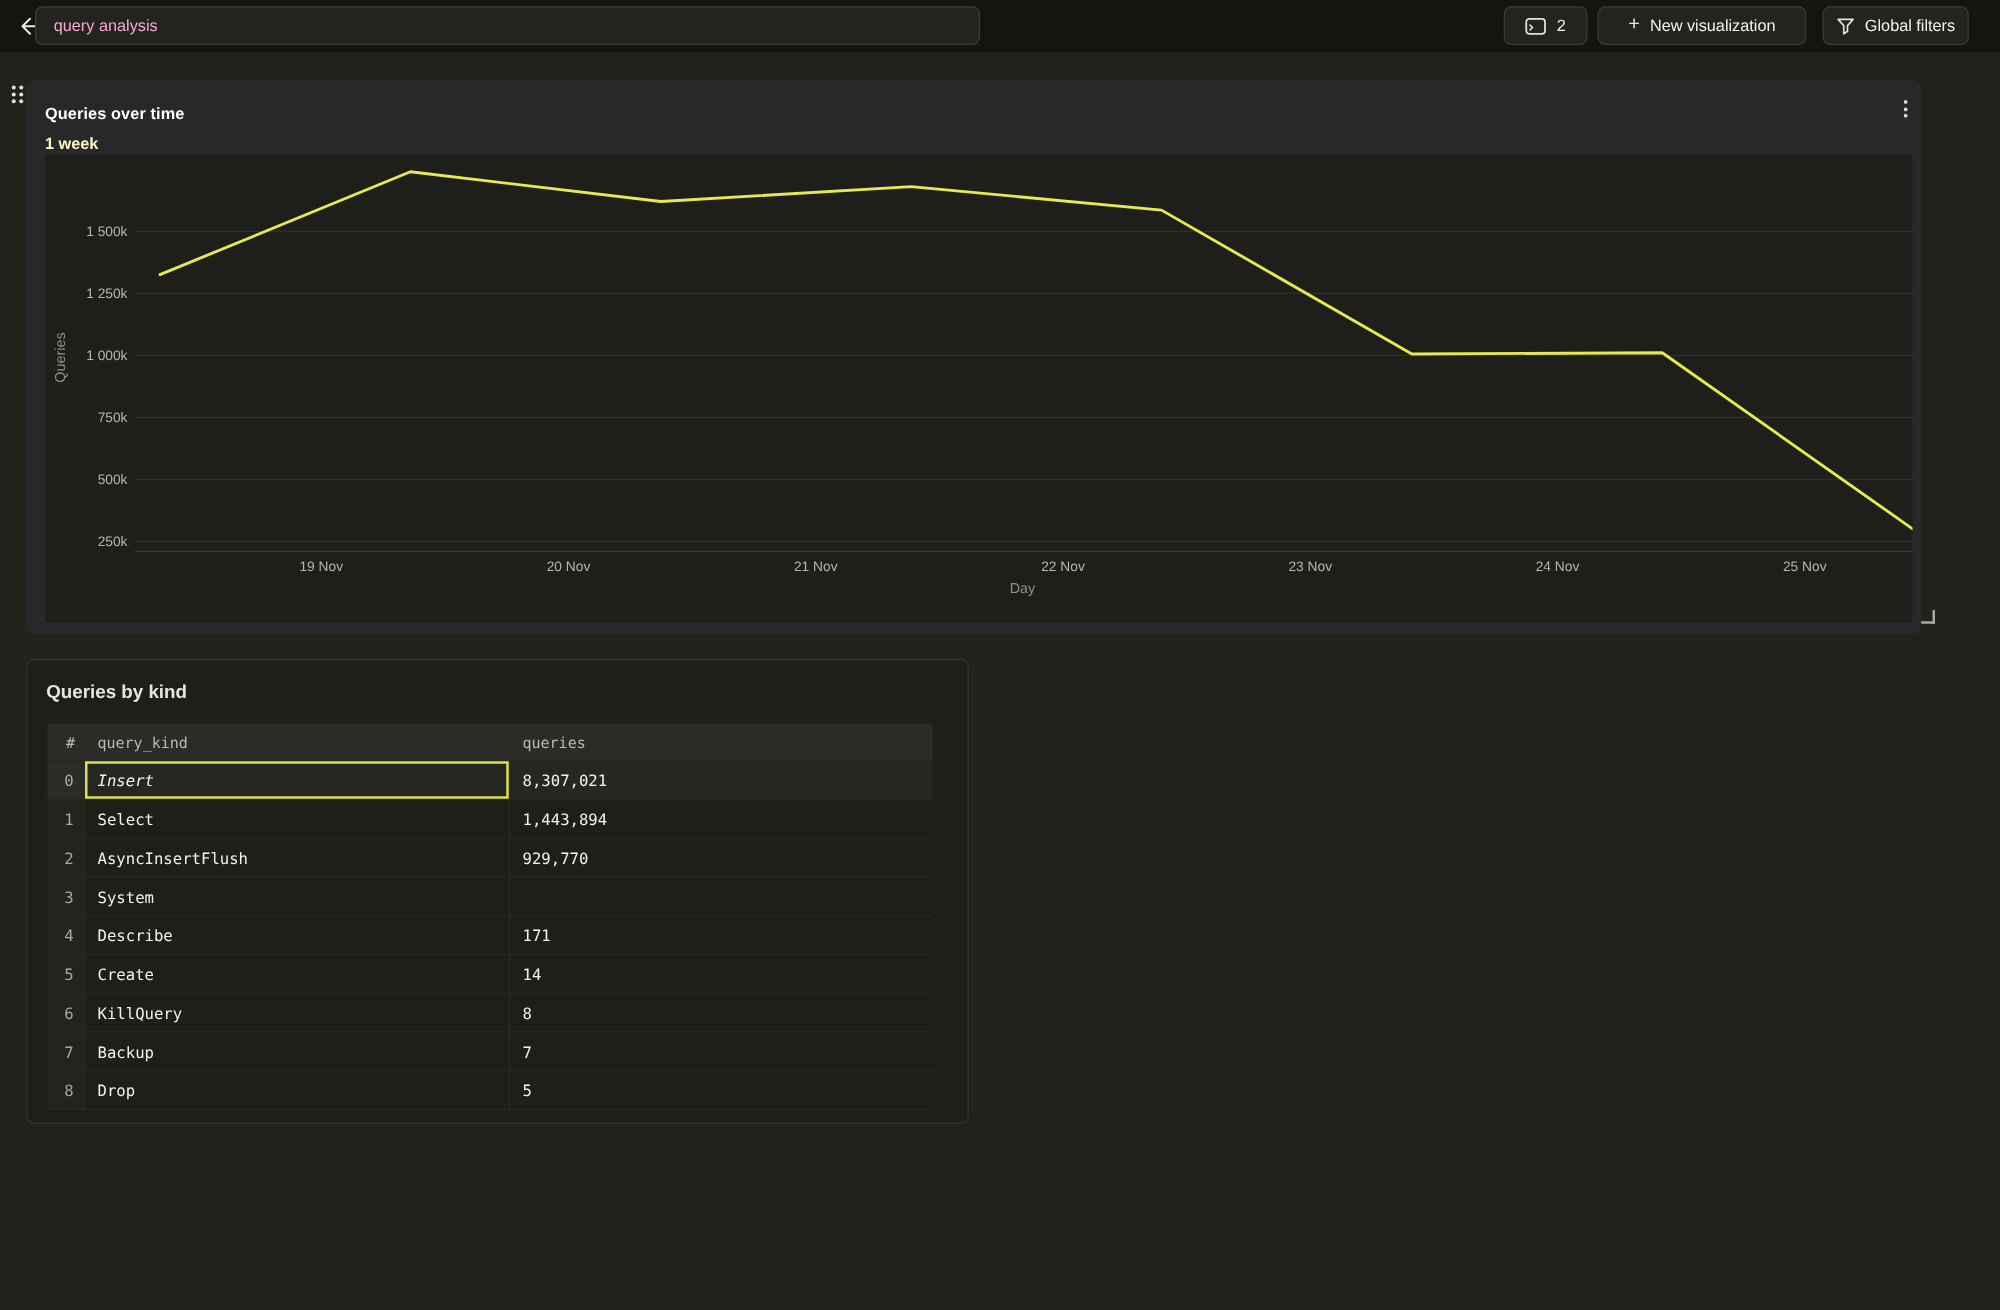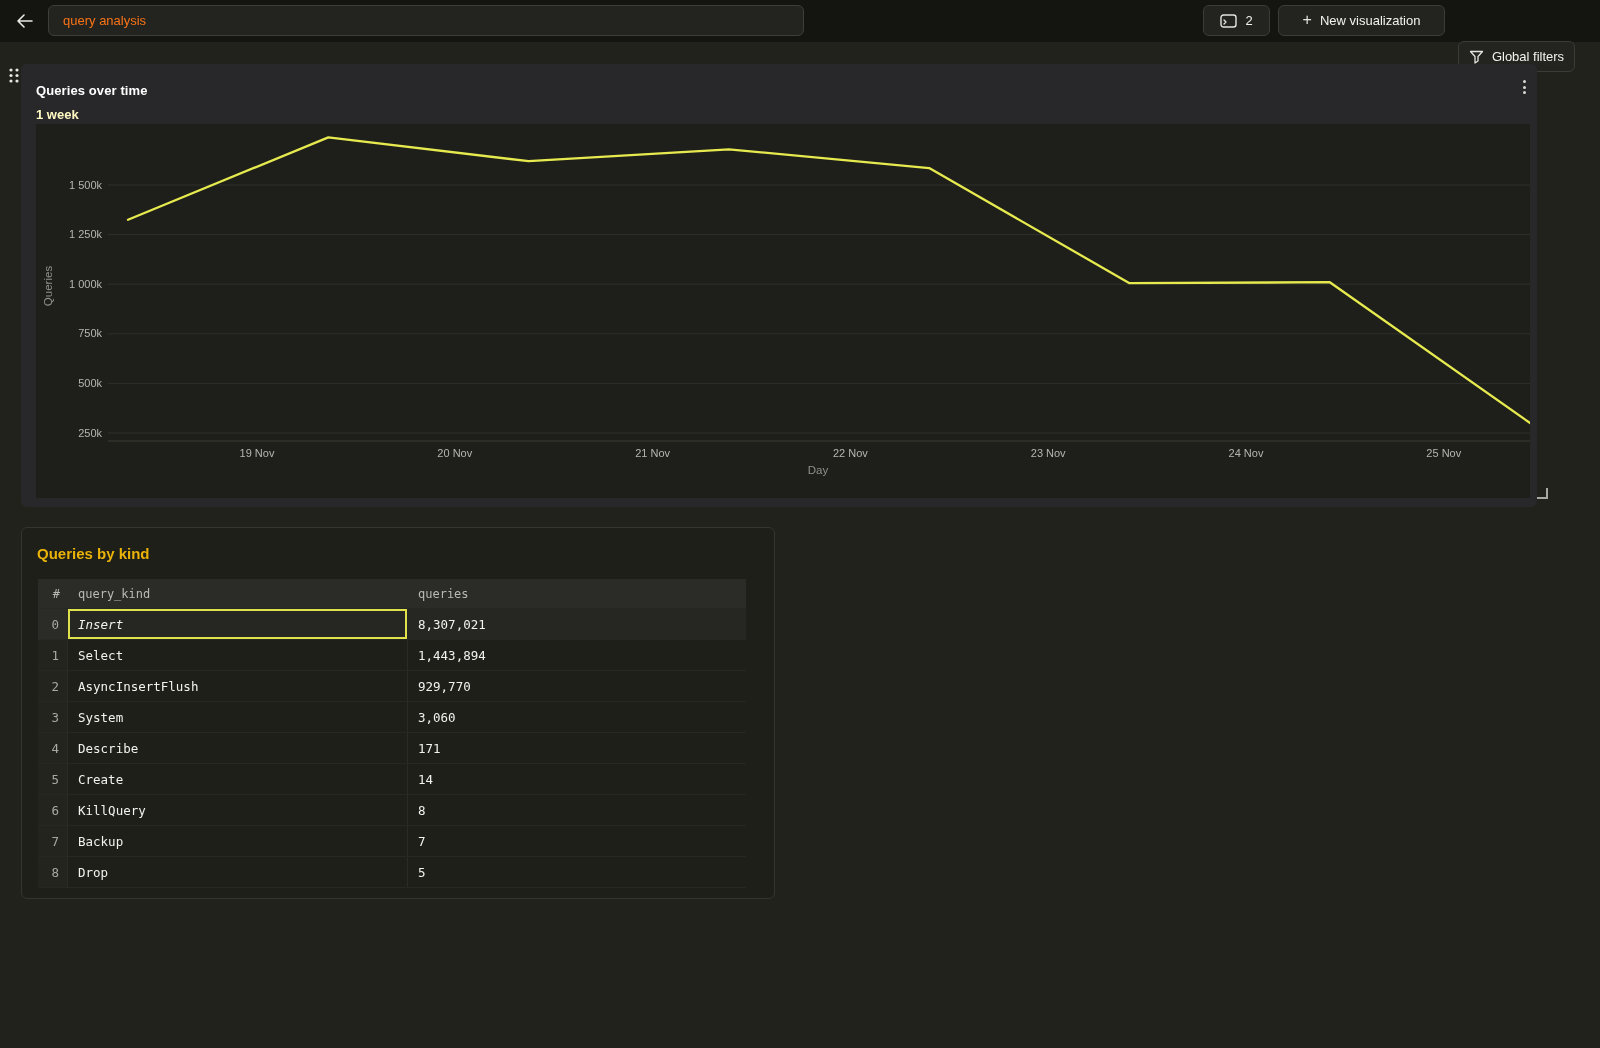--- a/index.html
+++ b/index.html
@@ -5,31 +5,31 @@
   * { margin:0; padding:0; box-sizing:border-box; }
   html,body { width:1600px; height:1048px; background:#21221c; overflow:hidden;
               font-family:"Liberation Sans", sans-serif; }
 
   
   .topbar { position:absolute; left:0; top:0; width:1600px; height:42px;
             background:#141411; }
   .back-btn { position:absolute; left:10px; top:7px; width:28px; height:28px;
               display:flex; align-items:center; justify-content:center;
               color:#e9e9e5; cursor:pointer; background:none; border:none; }
-  .title-input { position:absolute; left:48px; top:5px; width:756px; height:31px;
+  .title-input { position:absolute; left:28px; top:5px; width:756px; height:31px;
                  background:#232420; border:1px solid #3e3e39; border-radius:6px;
-                 color:#f97316; font-size:13px; padding:0 14px;
+                 color:#f9a8d4; font-size:13px; padding:0 14px;
                  font-family:"Liberation Sans", sans-serif; outline:none; }
   .tb-btn { position:absolute; top:5px; height:31px; background:#232420;
             border:1px solid #3c3c37; border-radius:6px; color:#f2f2ee;
             font-size:13px; display:flex; align-items:center; justify-content:center;
             gap:8px; cursor:pointer; font-family:"Liberation Sans", sans-serif; }
   .btn-console { left:1203px; width:67px; }
   .btn-newviz  { left:1278px; width:167px; }
-  .btn-global  { left:1458px; width:117px;margin-top:36px; }
+  .btn-global  { left:1458px; width:117px; }
   .plus-glyph { font-size:16px; font-weight:400; color:#e4e4e0; margin-top:-1px; }
   .icon-svg { display:block; }
 
   
   .drag-handle { position:absolute; left:7px; top:67px; width:14px; height:17px;
                  cursor:grab; }
   .chart-panel { position:absolute; left:21px; top:64px; width:1516px; height:443px;
                  background:#28282a; border-radius:6px; }
   .panel-title { position:absolute; left:15px; top:19px; font-size:13px;
                  font-weight:bold; color:#ffffff; letter-spacing:.1px; }
@@ -46,21 +46,21 @@
   .plot .tick { fill:#b5b6b0; font-size:11px; font-family:"Liberation Sans", sans-serif; }
   .plot .axis-title { fill:#8f908a; font-size:11.5px; font-family:"Liberation Sans", sans-serif; }
   .resize-corner { position:absolute; left:1537px; top:488px; width:11px; height:11px;
                    border-right:2px solid #a9a9a3; border-bottom:2px solid #a9a9a3;
                    cursor:nwse-resize; }
 
   
   .table-panel { position:absolute; left:21px; top:527px; width:754px; height:372px;
                  background:#1e1f19; border:1px solid #34352e; border-radius:6px; }
   .table-title { position:absolute; left:15px; top:17px; font-size:15px;
-                 font-weight:bold; color:#eab308; }
+                 font-weight:bold; color:#e5e5e5; }
   .dtable { position:absolute; left:16px; top:51px; width:708px;
             font-family:"DejaVu Sans Mono", monospace; font-size:12.5px;
             border-bottom:1px solid #272822; }
   .thead { display:flex; height:29px; background:#2b2c27; color:#b9bab4;
            font-size:12px; align-items:center; }
   .trow { display:flex; height:31px; align-items:stretch;
           border-top:1px solid #272822; color:#f2f2ee; }
   .trow.selected { background:rgba(255,255,255,0.04); }
   .tcell { display:flex; align-items:center; }
   .c-idx  { width:30px; justify-content:flex-end; padding-right:8px;
@@ -177,21 +177,20 @@
           <div class="tcell c-val">1,443,894</div>
         </div>
         <div class="trow">
           <div class="tcell c-idx">2</div>
           <div class="tcell c-kind">AsyncInsertFlush</div>
           <div class="tcell c-val">929,770</div>
         </div>
         <div class="trow">
           <div class="tcell c-idx">3</div>
           <div class="tcell c-kind">System</div>
-          <div class="tcell c-val">3,060</div>
         </div>
         <div class="trow">
           <div class="tcell c-idx">4</div>
           <div class="tcell c-kind">Describe</div>
           <div class="tcell c-val">171</div>
         </div>
         <div class="trow">
           <div class="tcell c-idx">5</div>
           <div class="tcell c-kind">Create</div>
           <div class="tcell c-val">14</div>

